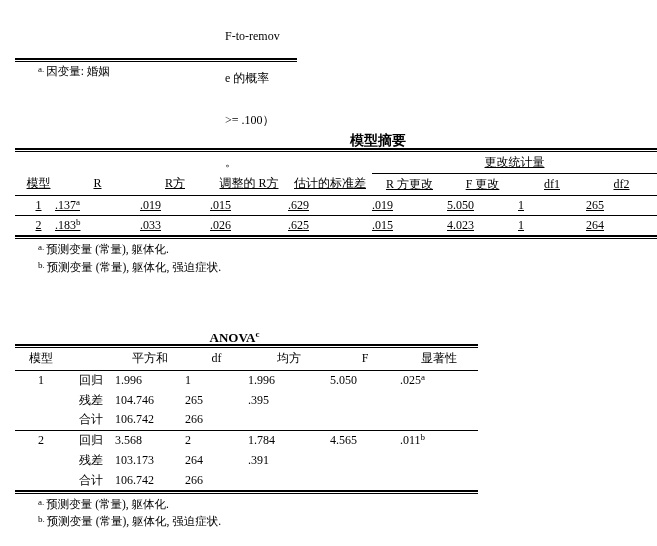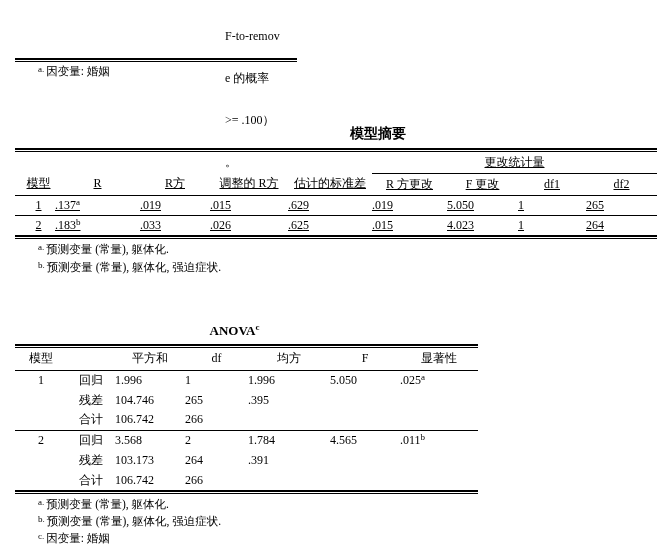--- a/index.html
+++ b/index.html
@@ -10,21 +10,21 @@
 
   
   .dline { border-top:2px solid #000; border-bottom:1px solid #000; height:4px; }
 
   .fragment { left:225px; top:1px; font-size:12px; line-height:14px; white-space:pre; }
 
   .fnblock { font-size:11.5px; white-space:nowrap; }
   .fnblock .fn-line { height:18px; }
   .fn-marker { font-size:9px; position:relative; top:-3px; padding-right:2px; }
 
-  .tbl-title { font-weight:bold; font-size:14px; white-space:nowrap; }
+  .tbl-title { font-weight:bold; font-size:14px; white-space:nowrap;margin-top:7px; }
   .title-sup { font-size:9px; position:relative; top:-5px; }
 
   table { border-collapse:collapse; table-layout:fixed; width:100%; font-size:12px; }
   td { white-space:nowrap; overflow:visible; vertical-align:middle; padding:0; }
   td.num { padding-right:6px; }
   td.ctr { text-align:center; }
   td.lft { text-align:center; padding-left:7px;margin-left:28px; }
   .val-sup { font-size:9px; position:relative; top:-4px; }
 
   
@@ -213,18 +213,15 @@
     <div class="dline"></div>
   </div>
 
   <div class="abs fnblock" style="left:38px; top:496px; line-height:17px;">
     <div class="fn-line" style="height:17px;">
       <span class="fn-marker">a.</span><span>预测变量 (常量), 躯体化.</span>
     </div>
     <div class="fn-line" style="height:17px;">
       <span class="fn-marker">b.</span><span>预测变量 (常量), 躯体化, 强迫症状.</span>
     </div>
-    <div class="fn-line" style="height:17px;">
-      <span class="fn-marker">c.</span><span>因变量: 婚姻</span>
-    </div>
   </div>
 
 </div>
 
 </body></html>

